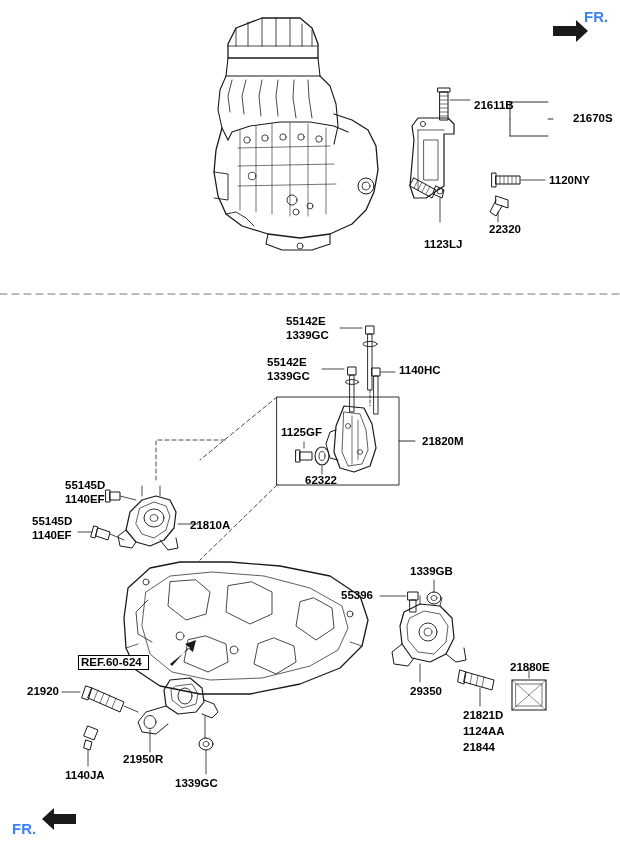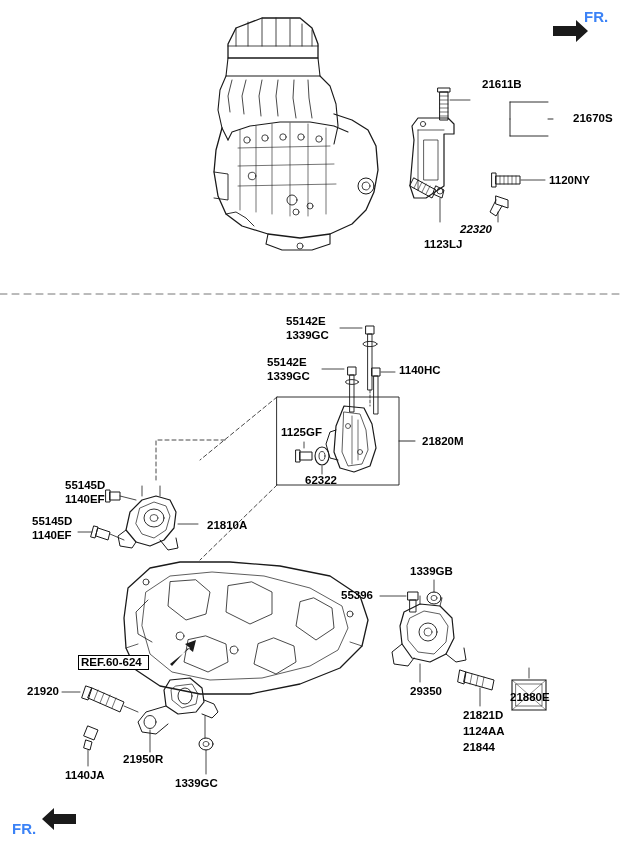--- a/index.html
+++ b/index.html
@@ -298,44 +298,44 @@
       <path d="M76 814 L54 814 L54 808 L42 819 L54 830 L54 824 L76 824 Z" stroke="none"></path>
     </g>
   </g>
 </svg>
 
 <div class="fr" style="left:584px; top:8px;">FR.</div>
 <div class="fr" style="left:12px; top:820px;">FR.</div>
 
 <div class="refbox" style="left:78px; top:655px;">REF.60-624</div>
 
-<div class="lbl" style="left:474px; top:78px;margin-left:8px;">21611B</div>
+<div class="lbl" style="left:474px; top:99px;">21611B</div>
 <div class="lbl" style="left:556px; top:112px;margin-left:17px;">21670S</div>
 <div class="lbl" style="left:549px; top:174px;">1120NY</div>
-<div class="lbl" style="left:460px; top:223px;font-style:italic;">22320</div>
+<div class="lbl" style="left:489px; top:223px;">22320</div>
 <div class="lbl" style="left:424px; top:238px;">1123LJ</div>
 
 <div class="lbl" style="left:286px; top:315px;">55142E</div>
 <div class="lbl" style="left:286px; top:329px;">1339GC</div>
 <div class="lbl" style="left:267px; top:356px;">55142E</div>
 <div class="lbl" style="left:267px; top:370px;">1339GC</div>
 <div class="lbl" style="left:399px; top:364px;">1140HC</div>
 <div class="lbl" style="left:281px; top:426px;">1125GF</div>
 <div class="lbl" style="left:422px; top:435px;">21820M</div>
 <div class="lbl" style="left:305px; top:474px;">62322</div>
 
 <div class="lbl" style="left:65px; top:479px;">55145D</div>
 <div class="lbl" style="left:65px; top:493px;">1140EF</div>
 <div class="lbl" style="left:32px; top:515px;">55145D</div>
 <div class="lbl" style="left:32px; top:529px;">1140EF</div>
-<div class="lbl" style="left:207px; top:519px;text-align:right;">21810A</div>
+<div class="lbl" style="left:190px; top:519px;text-align:right;">21810A</div>
 
 <div class="lbl" style="left:410px; top:565px;">1339GB</div>
 <div class="lbl" style="left:341px; top:589px;">55396</div>
-<div class="lbl" style="left:510px; top:691px;">21880E</div>
+<div class="lbl" style="left:510px; top:661px;">21880E</div>
 <div class="lbl" style="left:410px; top:685px;">29350</div>
 <div class="lbl" style="left:27px; top:685px;">21920</div>
 
 <div class="lbl" style="left:463px; top:709px;">21821D</div>
 <div class="lbl" style="left:463px; top:725px;">1124AA</div>
 <div class="lbl" style="left:463px; top:741px;">21844</div>
 
 <div class="lbl" style="left:123px; top:753px;">21950R</div>
 <div class="lbl" style="left:65px; top:769px;">1140JA</div>
 <div class="lbl" style="left:175px; top:777px;">1339GC</div>

